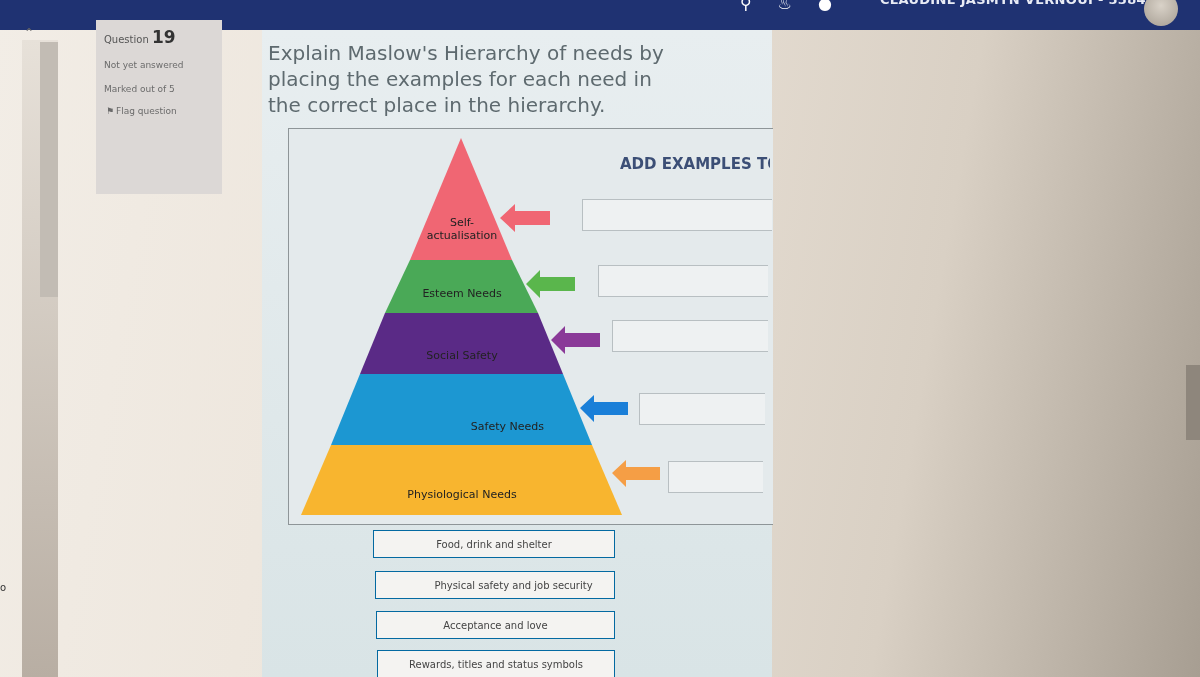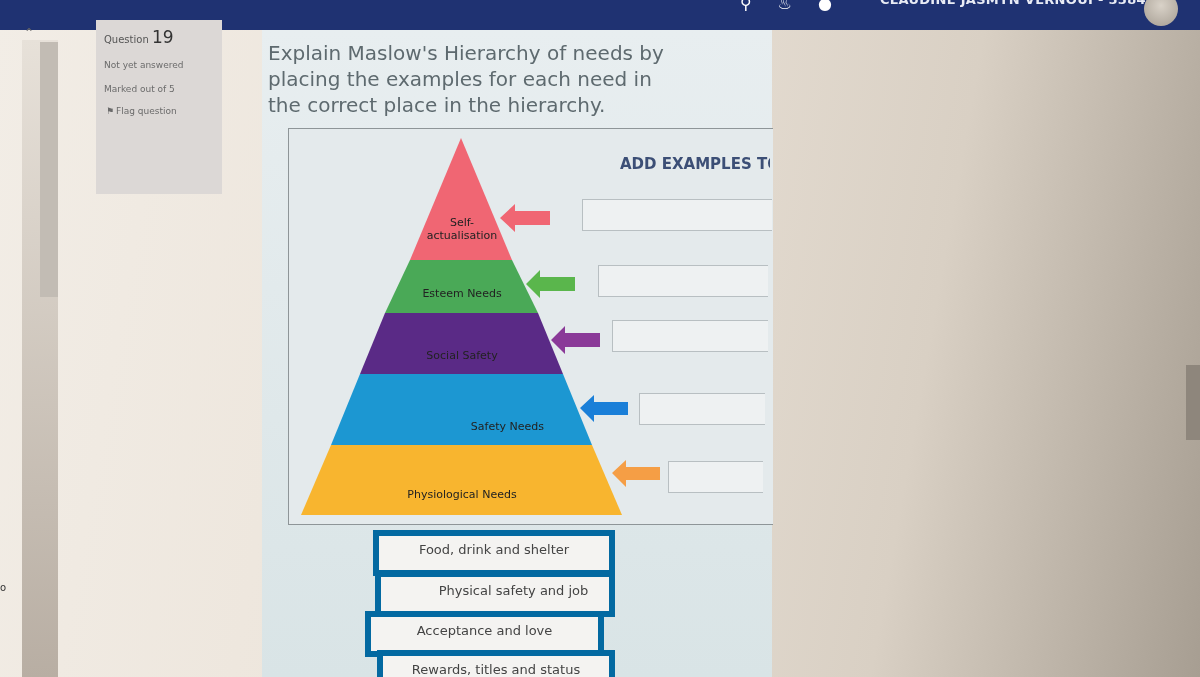--- a/index.html
+++ b/index.html
@@ -33,21 +33,21 @@
     position: absolute; left: 40px; top: 42px; width: 18px; height: 255px; background: #c2bcb4;
   }
   .chev-up { position: absolute; left: 24px; top: 26px; font-size: 12px; color: #666; }
   .left-mark { position: absolute; left: 0; top: 582px; font-size: 10px; color: #333; }
 
   .info {
     position: absolute; left: 96px; top: 20px; width: 126px; height: 174px;
     background: #dcd8d6; padding: 6px 8px; color: #6b6b6b; font-size: 9px; line-height: 1.35;
   }
   .info .qno { font-size: 10px; color: #555; margin-bottom: 10px; }
-  .info .qno b { font-size: 17px; color: #333; font-weight: normal; }
+  .info .qno b { font-size: 17px; color: #333; font-weight: bold; }
   .info .state { margin-bottom: 12px; margin-top: 9px; }
   .info .marks { margin-bottom: 10px; }
   .info .flag { padding-left: 12px; cursor: pointer; }
 
   .content {
     position: absolute; left: 262px; top: 30px; width: 510px; height: 647px;
     background: linear-gradient(180deg, #e8eef0 0%, #d9e4e6 100%);
   }
   .qtext {
     position: absolute; left: 268px; top: 40px; width: 420px;
@@ -61,22 +61,22 @@
     position: absolute; left: 620px; top: 155px;
     font-weight: bold; font-size: 15px; color: #3c4f76; white-space: nowrap; width: 150px; overflow: hidden;
   }
   .tier-label {
     position: absolute; font-size: 11px; color: #222; text-align: center; line-height: 1.2;
   }
   .target {
     position: absolute; height: 32px; background: #eef1f2; border: 1px solid #b8bfc2; border-right: none;
   }
   .drag-item {
-    position: absolute; height: 46px; background: #f4f3f1; border: 6px solid #0369a1;
-    font-size: 13px; color: #444; text-align: center; line-height: 28px; cursor: grab;
+    position: absolute; height: 28px; background: #f4f3f1; border: 1px solid #0369a1;
+    font-size: 10px; color: #444; text-align: center; line-height: 28px; cursor: grab;
   }
   .right-scroll { position: absolute; left: 1186px; top: 365px; width: 14px; height: 75px; background: #8e867c; }
 </style>
 </head>
 <body>
 
 <div class="topbar">
   <div class="topbar-icons">
     <span>⚲</span>
     <span>♨</span>
@@ -141,16 +141,16 @@
 <div class="tier-label" style="left:370px;top:488px;width:184px;">Physiological Needs</div>
 
 <div class="target" style="left:582px;top:199px;width:190px;"></div>
 <div class="target" style="left:598px;top:265px;width:170px;"></div>
 <div class="target" style="left:612px;top:320px;width:156px;"></div>
 <div class="target" style="left:639px;top:393px;width:126px;"></div>
 <div class="target" style="left:668px;top:461px;width:95px;"></div>
 
 <div class="drag-item" style="left:373px;top:530px;width:242px;">Food, drink and shelter</div>
 <div class="drag-item" style="left:375px;top:571px;width:240px;padding-left:37px;">Physical safety and job security</div>
-<div class="drag-item" style="left:365px;top:611px;width:239px;">Acceptance and love</div>
+<div class="drag-item" style="left:376px;top:611px;width:239px;">Acceptance and love</div>
 <div class="drag-item" style="left:377px;top:650px;width:238px;">Rewards, titles and status symbols</div>
 
 <div class="right-scroll"></div>
 
 </body></html>

